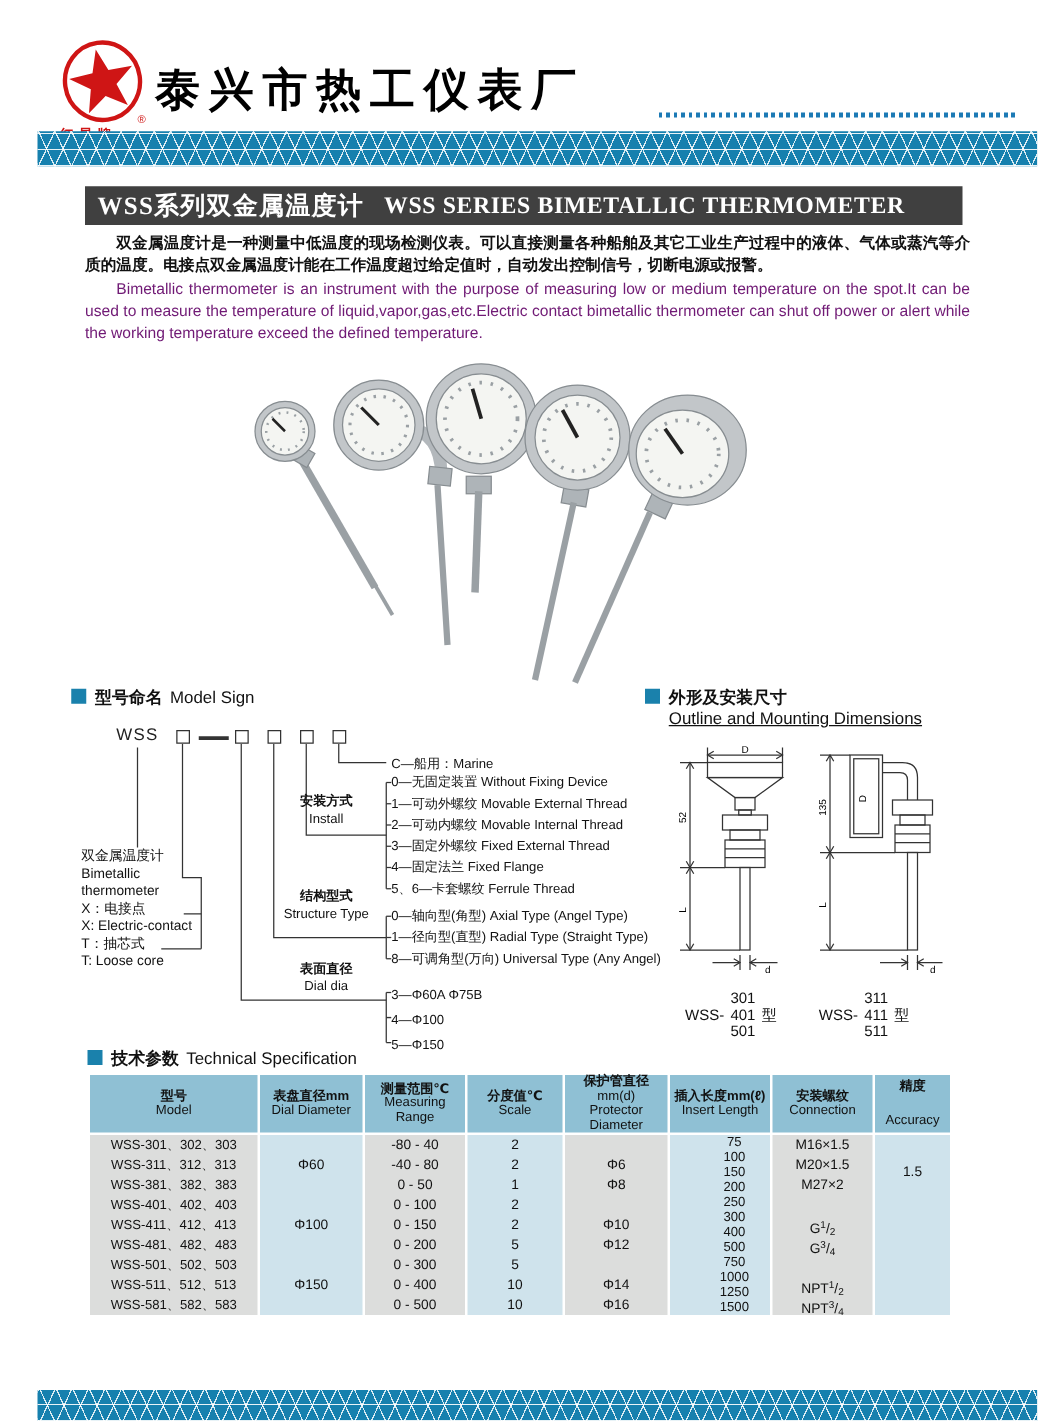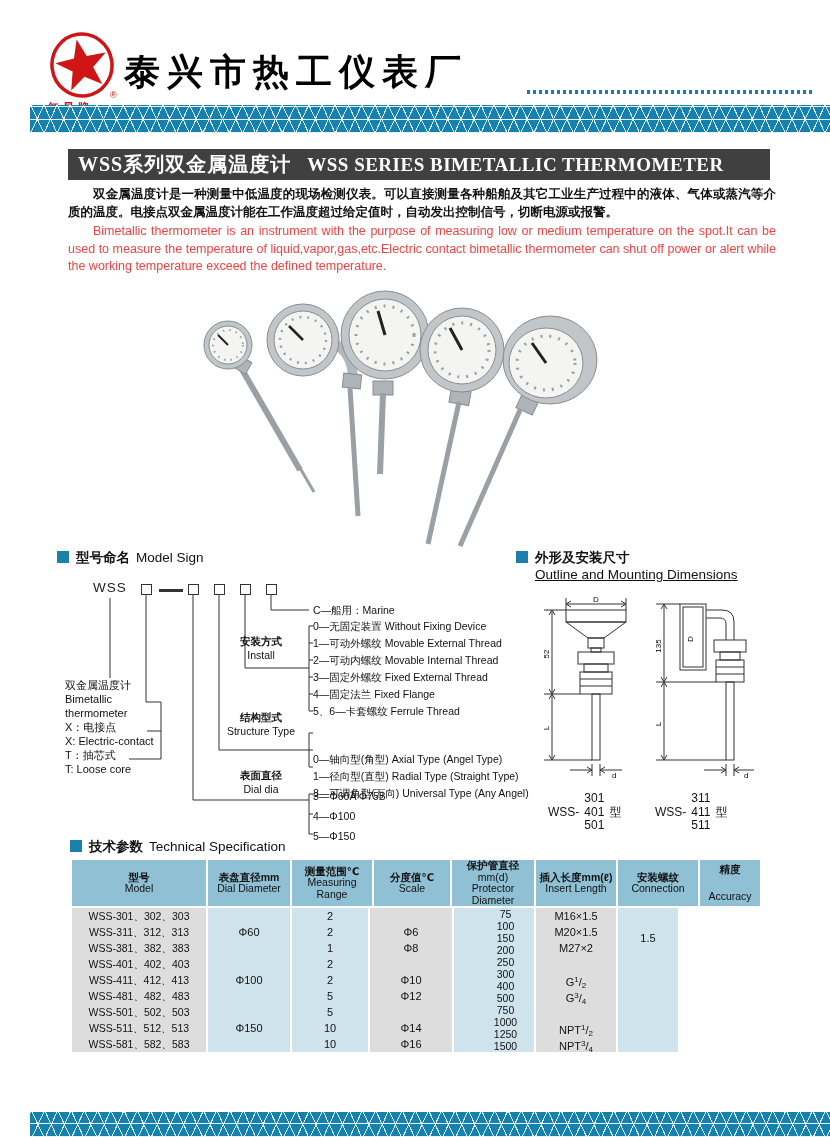--- a/index.html
+++ b/index.html
@@ -20,21 +20,21 @@
   .band.bottom{top:1112px;height:25px;}
   
   .titlebar{position:absolute;left:68px;top:149px;width:702px;height:31px;background:#404040;
             color:#fff;display:flex;align-items:center;padding-left:10px;box-sizing:border-box;
             font-family:"Liberation Serif","DejaVu Serif",serif;font-weight:bold;}
   .titlebar .zh{font-size:20px;letter-spacing:1px;}
   .titlebar .en{font-size:19px;margin-left:16px;letter-spacing:.5px;}
   
   .para{position:absolute;left:68px;width:708px;margin:0;text-align:justify;}
   .para.zh{top:186px;font-size:12.5px;font-weight:bold;line-height:17.5px;text-indent:2em;}
-  .para.en{top:223px;font-size:12.5px;line-height:17.5px;text-indent:2em;color:#ef4444;}
+  .para.en{top:223px;font-size:12.5px;line-height:17.5px;text-indent:2em;color:#701a75;}
   
   .photo{position:absolute;left:140px;top:278px;width:560px;height:270px;}
   
   .schead{position:absolute;font-size:13.5px;white-space:nowrap;}
   .sq{display:inline-block;width:12px;height:12px;background:#1a81ac;margin-right:7px;vertical-align:-1px;}
   .schead .zh{font-weight:bold;}
   .schead .en{margin-left:6px;}
   
   .msign{position:absolute;left:65px;top:578px;width:460px;height:280px;font-size:10.5px;}
   .msign svg.lines{position:absolute;left:0;top:0;}
@@ -203,21 +203,21 @@
         <div>2—可动内螺纹 Movable Internal Thread</div>
         <div>3—固定外螺纹 Fixed External Thread</div>
         <div>4—固定法兰 Fixed Flange</div>
         <div>5、6—卡套螺纹 Ferrule Thread</div>
       </div>
 
     <div class="grplabel" style="left:150px;top:132px;">
       <div class="zh">结构型式</div>
       <div>Structure Type</div>
     </div>
-    <div class="items" style="top:147px;margin-top:26px;">
+    <div class="items" style="top:147px;">
         <div>0—轴向型(角型) Axial Type (Angel Type)</div>
         <div>1—径向型(直型) Radial Type (Straight Type)</div>
         <div>8—可调角型(万向) Universal Type (Any Angel)</div>
       </div>
 
     <div class="grplabel" style="left:150px;top:190px;">
       <div class="zh">表面直径</div>
       <div>Dial dia</div>
     </div>
     <div class="items dial" style="top:208px;">
@@ -365,20 +365,31 @@
           <div class="ln model">WSS-481、482、483</div>
           <div class="ln model">WSS-501、502、503</div>
           <div class="ln model">WSS-511、512、513</div>
           <div class="ln model">WSS-581、582、583</div>
         </div>
         <div class="bcol b" style="width: 82px;">
           <div class="grp">Φ60</div>
           <div class="grp">Φ100</div>
           <div class="grp">Φ150</div>
         </div>
+        <div class="bcol g" style="width: 80px;">
+          <div class="ln">-80 - 40</div>
+          <div class="ln">-40 - 80</div>
+          <div class="ln">0 - 50</div>
+          <div class="ln">0 - 100</div>
+          <div class="ln">0 - 150</div>
+          <div class="ln">0 - 200</div>
+          <div class="ln">0 - 300</div>
+          <div class="ln">0 - 400</div>
+          <div class="ln">0 - 500</div>
+        </div>
         <div class="bcol b" style="width: 76px;">
           <div class="ln">2</div>
           <div class="ln">2</div>
           <div class="ln">1</div>
           <div class="ln">2</div>
           <div class="ln">2</div>
           <div class="ln">5</div>
           <div class="ln">5</div>
           <div class="ln">10</div>
           <div class="ln">10</div>

